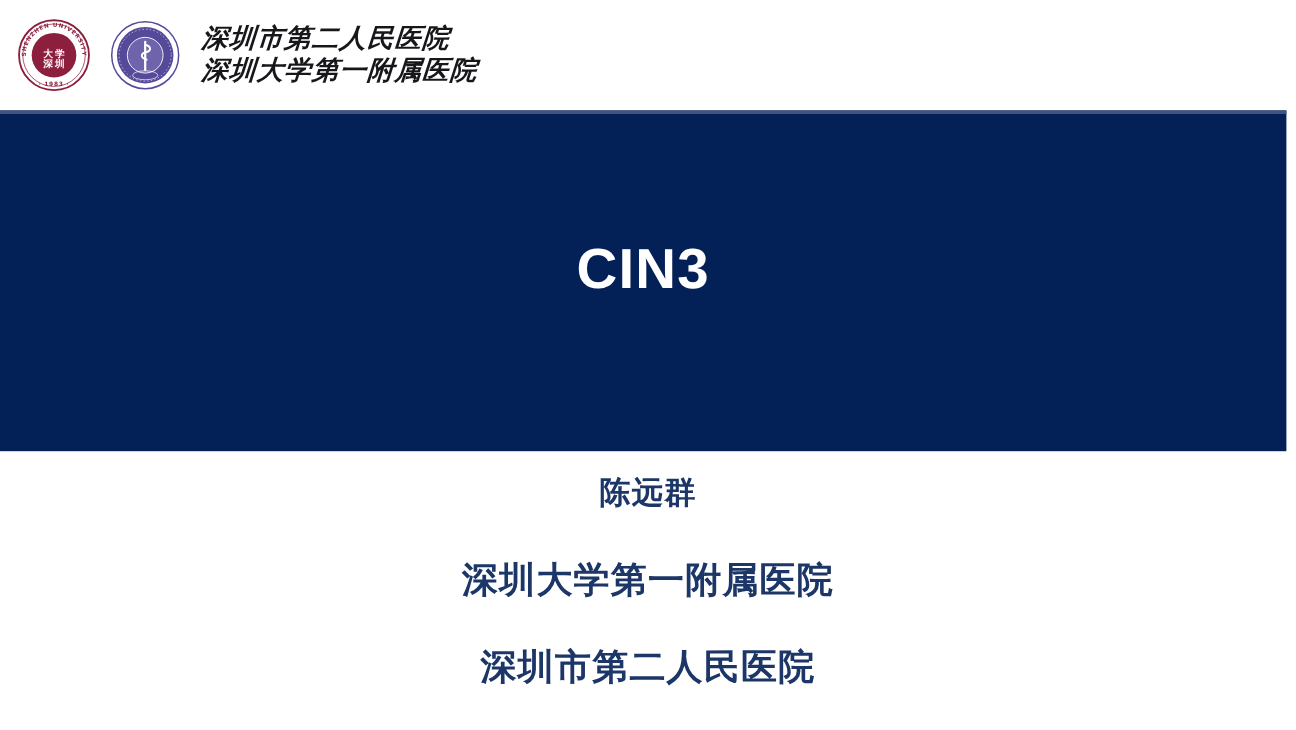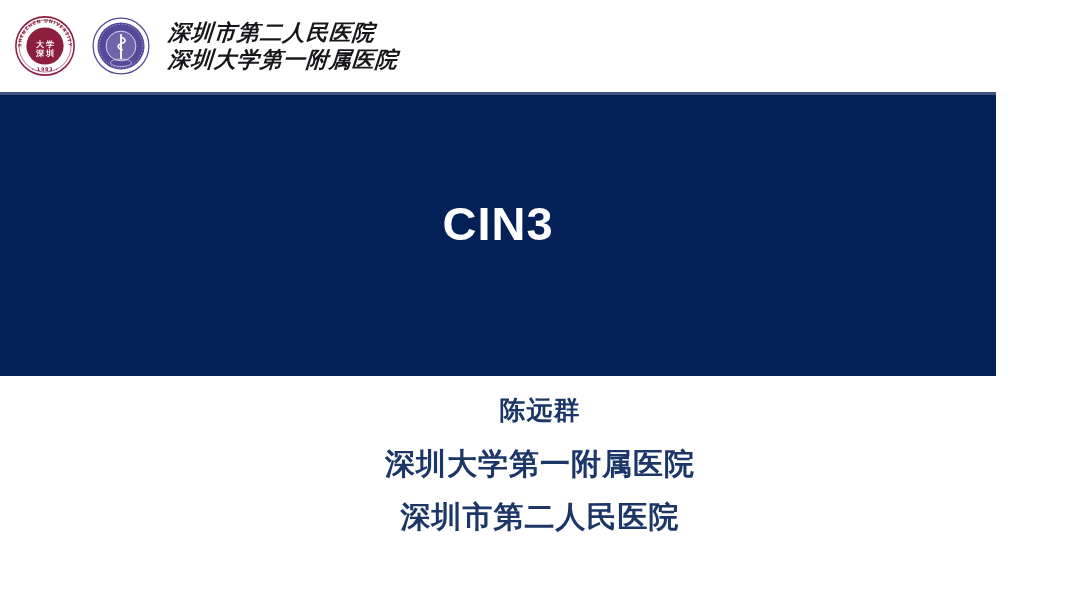--- a/index.html
+++ b/index.html
@@ -61,21 +61,21 @@
     font-style: italic;
     transform: skewX(-4deg);
     white-space: nowrap;
   }
 
   
   .band {
     position: absolute;
     left: 0;
     top: 92px;
-    width: 996px;
+    width: 1072px;
     height: 284px;
     background: #042157;
     border-top: 3px solid #3f5482;
     box-sizing: border-box;
     display: flex;
     flex-direction: column;
     align-items: center;
     justify-content: center;
   }
   .title-main {
@@ -101,20 +101,21 @@
 
   
   .authors {
     position: absolute;
     left: 0;
     top: 396px;
     width: 1080px;
     display: flex;
     flex-direction: column;
     align-items: center;
+    gap: 20px;
   }
   .author-name {
     color: #1c3667;
     font-weight: 700;
     font-size: 26px;
     line-height: 1.15;
     letter-spacing: 1px;
     margin-bottom: 20px;
   }
   .affiliation {

